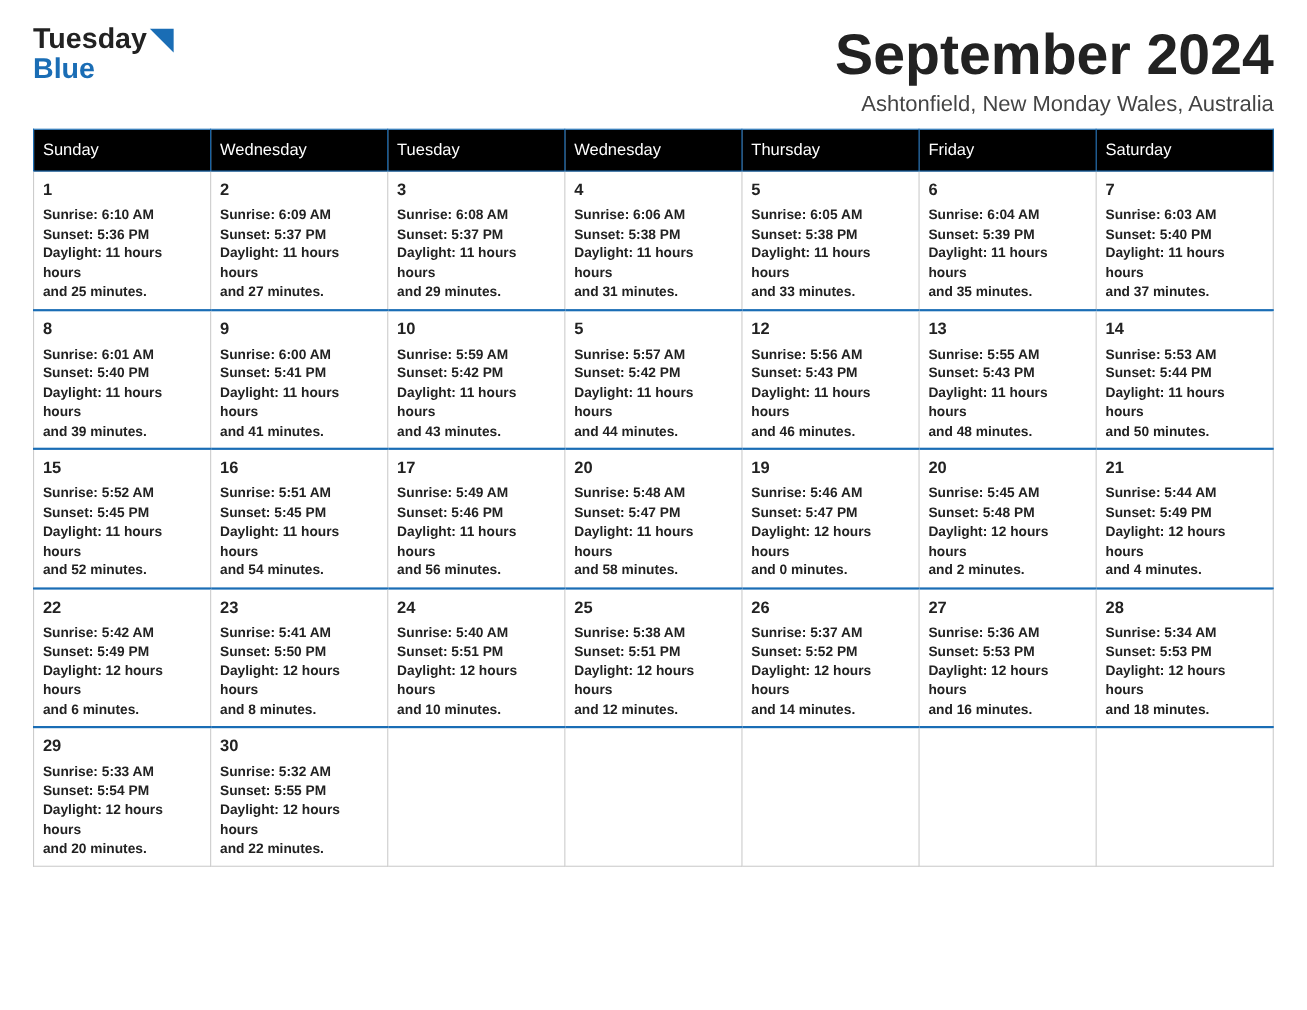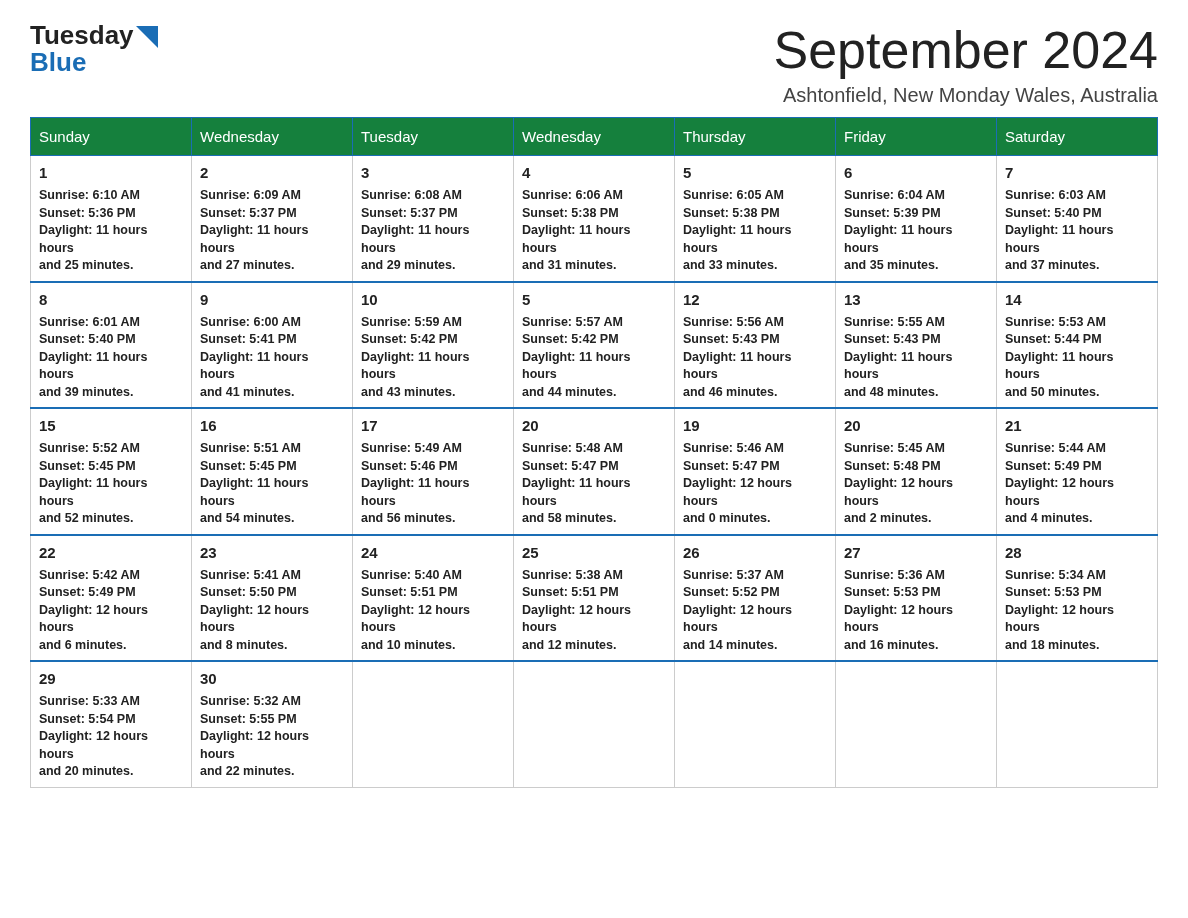--- a/index.html
+++ b/index.html
@@ -32,35 +32,35 @@
       font-size: 26px;
       font-weight: bold;
       margin-top: -4px;
       text-align: center;
     }
     .title-area {
       text-align: right;
     }
     .month-title {
       font-size: 52px;
-      font-weight: normal;
+      font-weight: bold;
       color: #222;
     }
     .location-title {
       font-size: 20px;
       color: #444;
       margin-top: 4px;
     }
     .calendar-table {
       width: 100%;
       border-collapse: collapse;
       margin-top: 8px;
     }
     .calendar-table th {
-      background-color: #15803d;
+      background-color: #000000;
       color: #fff;
       padding: 10px 8px;
       font-size: 15px;
       font-weight: normal;
       text-align: left;
       border: 1px solid #1a6db5;
     }
     .calendar-table td {
       vertical-align: top;
       padding: 6px 8px;

